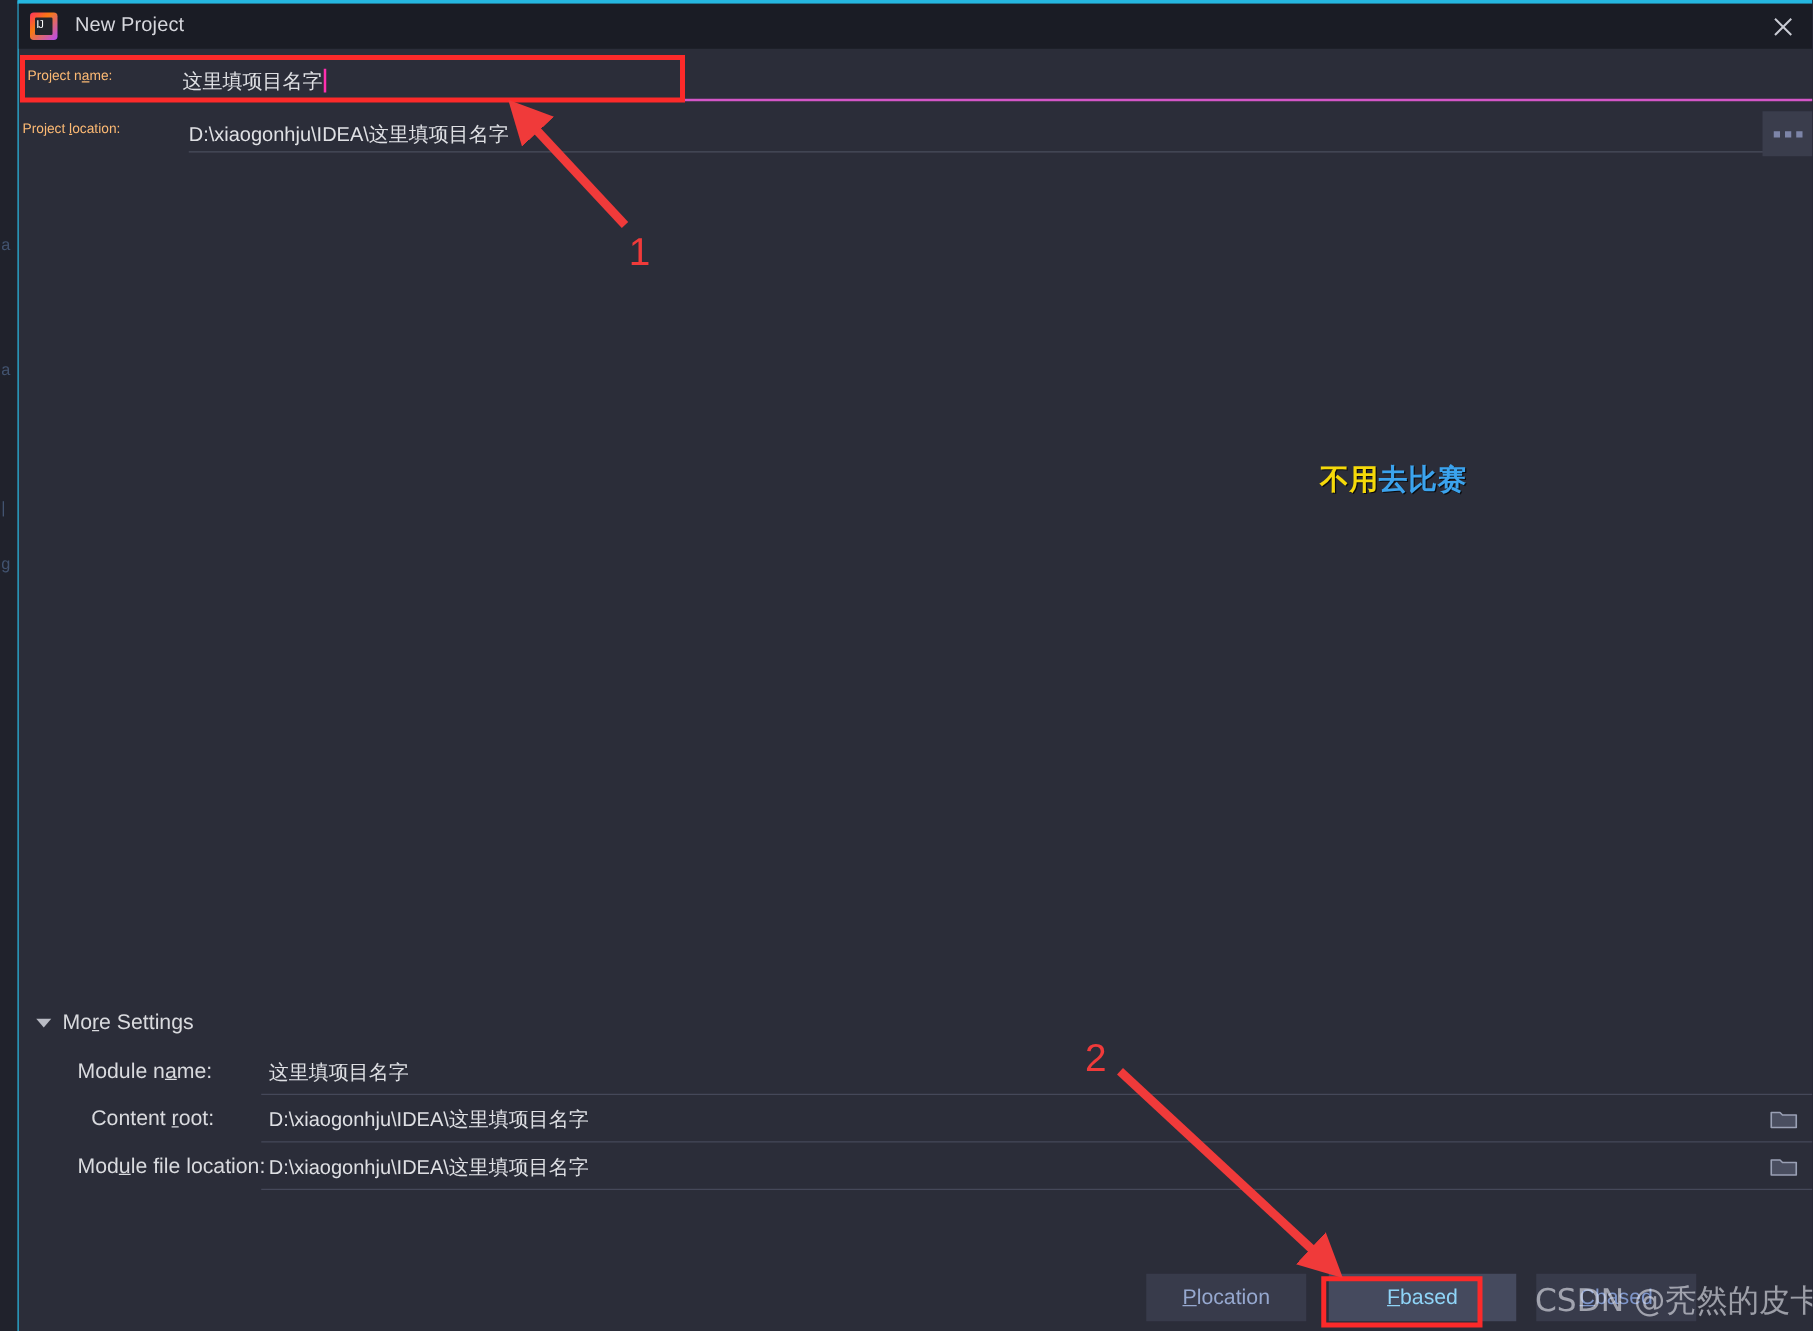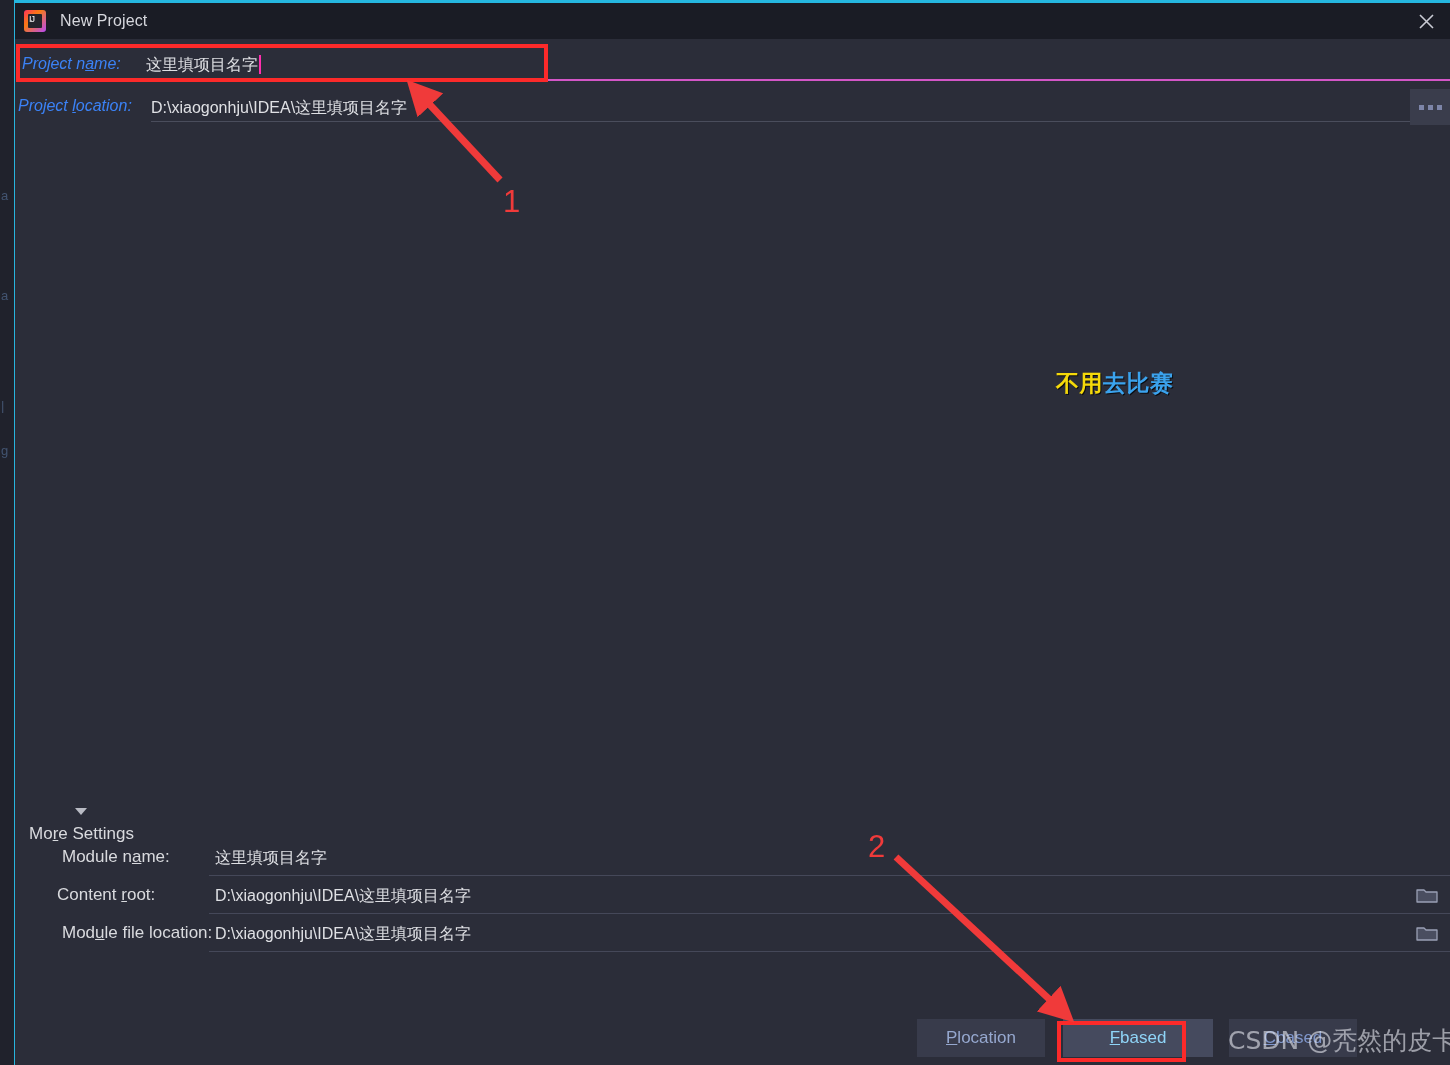--- a/index.html
+++ b/index.html
@@ -103,24 +103,23 @@
 
   
   .row-name {
     position: absolute;
     left: 0;
     top: 44px;
     width: 100%;
     height: 39px;
   }
   .lbl {
-    color: #3b82f6;
-    font-size: 16px;
-    white-space: nowrap;
-    font-style: italic;
+    color: #fdba74;
+    font-size: 11px;
+    white-space: nowrap;
   }
   .lbl u { text-decoration: underline; }
 
   .label-pname {
     position: absolute;
     left: 7px; top: 8px;
   }
   .pname-value {
     position: absolute;
     left: 131px; top: 8px;
@@ -192,21 +191,20 @@
 
   
   .more-settings {
     position: absolute;
     left: 14px;
     top: 805px;
     display: flex;
     align-items: center;
     gap: 9px;
     cursor: default;
-    flex-direction: column;
   }
   .tri {
     width: 0; height: 0;
     border-left: 6px solid transparent;
     border-right: 6px solid transparent;
     border-top: 7px solid #b9bbc4;
   }
   .more-label {
     color: #d9dade;
     font-size: 17px;
@@ -382,21 +380,21 @@
 
     <div class="settings-rows">
 
       <div class="srow">
         <div class="s-label" style="left:47px"><span>Module n</span><u>a</u><span>me:</span></div>
         <div class="s-value" style="left:200px">这里填项目名字</div>
         <div class="s-line" style="left:194px; width:1242px"></div>
       </div>
 
       <div class="srow">
-        <div class="s-label" style="left:42px"><span>Content </span><u>r</u><span>oot:</span></div>
+        <div class="s-label" style="left:58px"><span>Content </span><u>r</u><span>oot:</span></div>
         <div class="s-value" style="left:200px">D:\xiaogonhju\IDEA\这里填项目名字</div>
         <div class="folder-ic">
           <svg width="24" height="20" viewBox="0 0 24 20" aria-hidden="true">
             <path d="M1 5 L1 17 L21 17 L21 7 L10 7 L8 5 Z" fill="#4a4e60" stroke="#9aa0b5" stroke-width="1.3" stroke-linejoin="round"></path>
           </svg>
         </div>
         <div class="s-line" style="left:194px; width:1242px"></div>
       </div>
 
       <div class="srow">

